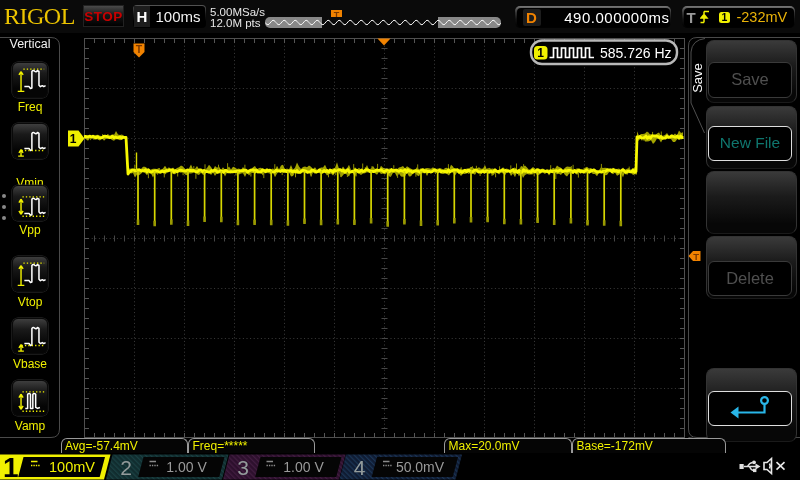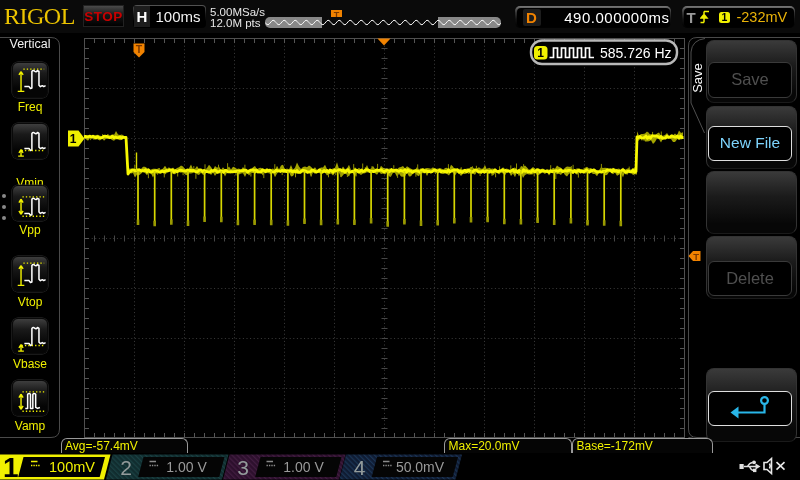--- a/index.html
+++ b/index.html
@@ -27,21 +27,21 @@
 
 #vertlabel{position:absolute;left:0px;top:37px;width:60px;text-align:center;color:#f0f0f0;font-size:12.5px}
 .lbtn{position:absolute;left:12px;width:36px;height:36px;border-radius:6px;background:linear-gradient(#3e3e3e,#1a1a1a 30%,#050505 75%);border:1px solid #0a0a0a;box-shadow:0 0 0 0.5px #333}
 .llab{position:absolute;left:0px;width:60px;text-align:center;color:#f0f000;font-size:12px}
 .pagedot{position:absolute;left:2px;width:4px;height:4px;border-radius:50%;background:#888}
 
 #savetab{position:absolute;left:689px;top:59px;width:15px;height:38px;color:#fafafa;font-size:13px}
 #savetab span{position:absolute;left:50%;top:50%;transform:translate(-50%,-50%) rotate(-90deg);white-space:nowrap}
 .cell{position:absolute;left:706px;width:91px;height:63px;border-radius:8px;background:linear-gradient(#3a3a3a,#1b1b1b 40%,#070707 85%);border:1px solid #333;border-bottom-color:#1a1a1a}
 .rbtn{position:absolute;left:708px;width:84px;border-radius:6px;background:#000;text-align:center}
-.rbtn.en{border:1.5px solid #dedede;color:#7dd3fc}
+.rbtn.en{border:1.5px solid #dedede;color:#0f766e}
 .rbtn.dis{border:1.5px solid #3a3a3a;color:#4f4f4f}
 
 .mbox{position:absolute;top:438px;height:16px;background:#050505;border:1px solid #999;border-bottom:none;border-radius:6px 6px 0 0;color:#f0f000;font-size:12px;line-height:14.5px;padding-left:3.5px}
 #chanbar{position:absolute;left:0;top:453px;width:800px;height:27px;background:#000}
 </style></head>
 <body>
 <div id="scr">
 
 <div id="topbar">
 <div id="logo">RIGOL</div>
@@ -172,22 +172,23 @@
 <div class="rbtn en" style="top:126px;height:35px;font-size:15.5px;line-height:32px">New File</div>
 <div class="rbtn dis" style="top:260.5px;height:35px;font-size:16.5px;line-height:32px">Delete</div>
 <div class="rbtn en" style="top:391px;height:35px">
       <svg style="position:absolute;left:0;top:0" width="81" height="34" viewBox="0 0 81 34">
         <circle cx="55.5" cy="8.5" r="3.4" fill="none" stroke="#29b6e8" stroke-width="2.2"></circle>
         <path d="M55.5,12 V20.5 H29" fill="none" stroke="#29b6e8" stroke-width="2.2"></path>
         <path d="M21.5,20.5 L29.5,14.5 V26.5 Z" fill="#29b6e8"></path>
       </svg>
     </div>
 <div class="mbox" style="left:60.5px;width:127px">Avg=-57.4mV</div>
+<div class="mbox" style="left:188px;width:127px">Freq=*****</div>
 <div class="mbox" style="left:444px;width:127.5px">Max=20.0mV</div>
-<div class="mbox" style="left:572px;width:141px">Base=-172mV</div>
+<div class="mbox" style="left:572px;width:154px">Base=-172mV</div>
 <div id="chanbar"></div>
 <svg class="abs" style="left:0;top:0;z-index:3" width="800" height="480" viewBox="0 0 800 480">
       <defs>
 <pattern id="st2" width="3.6" height="3.6" patternUnits="userSpaceOnUse" patternTransform="rotate(-45)">
           <rect width="3.6" height="3.6" fill="#112d2f"></rect>
           <rect width="1.2" height="3.6" fill="#1a4143"></rect>
         </pattern>
 <pattern id="st3" width="3.6" height="3.6" patternUnits="userSpaceOnUse" patternTransform="rotate(-45)">
           <rect width="3.6" height="3.6" fill="#2d102d"></rect>
           <rect width="1.2" height="3.6" fill="#421d41"></rect>

